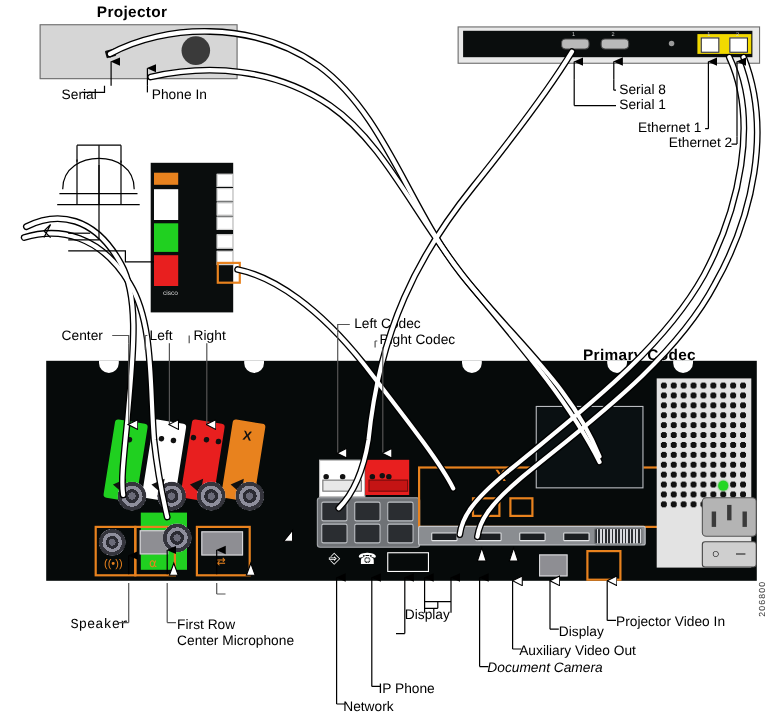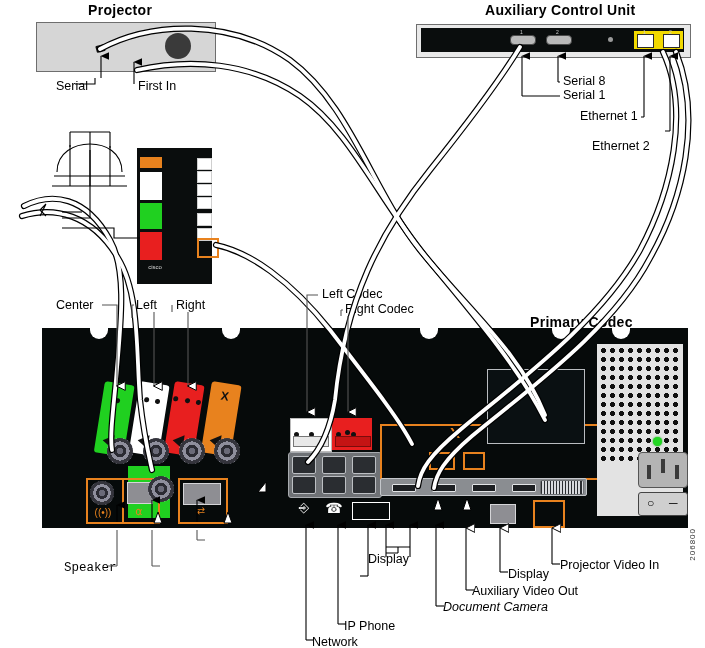--- a/index.html
+++ b/index.html
@@ -95,47 +95,46 @@
   #vec{position:absolute;left:0;top:0;width:705px;height:648px;pointer-events:none;}
   #figid{position:absolute;left:688px;top:528px;font-size:8px;color:#333;
        writing-mode:vertical-rl;transform:rotate(180deg);letter-spacing:1px;}
 </style>
 </head>
 <body>
 
 <div id="stage">
 
   <div class="title" style="left:88px;top:2px;">Projector</div>
-  <div class="title" style="left:485px;top:2px;">Auxiliary Control Unit</div>
   <div class="title" style="left:530px;top:314px;">Primary Codec</div>
 
   <div id="projector-box"></div>
   <div id="projector-lens"></div>
   <div id="projector-serial-port"></div>
 
   <div class="lbl" style="left:56px;top:80px;">Serial</div>
-  <div class="lbl" style="left:138px;top:80px;">First In</div>
+  <div class="lbl" style="left:138px;top:80px;">Phone In</div>
 
   <div id="acu-outer"></div>
   <div id="acu-inner"></div>
   <div class="acu-serial" id="acu-serial1"></div>
   <div class="acu-serial" id="acu-serial2"></div>
   <div id="acu-dot"></div>
   <div id="acu-eth-block"></div>
   <div class="acu-eth" id="acu-eth1"></div>
   <div class="acu-eth" id="acu-eth2"></div>
   <div class="acu-pnum" style="left:520px;">1</div>
   <div class="acu-pnum" style="left:556px;">2</div>
   <div class="acu-pnum" style="left:643px;">1</div>
   <div class="acu-pnum" style="left:669px;">2</div>
 
   <div class="lbl" style="left:563px;top:75px;">Serial 8</div>
   <div class="lbl" style="left:563px;top:89px;">Serial 1</div>
   <div class="lbl" style="left:580px;top:110px;">Ethernet 1</div>
-  <div class="lbl" style="left:592px;top:124px;margin-top:16px;">Ethernet 2</div>
+  <div class="lbl" style="left:608px;top:124px;">Ethernet 2</div>
 
   <div id="room-panel"></div>
   <div class="rp-orange" style="left:140px;top:157px;width:22px;height:11px;"></div>
   <div class="rp-white" style="left:140px;top:172px;width:22px;height:28px;"></div>
   <div class="rp-green" style="left:140px;top:203px;width:22px;height:26px;"></div>
   <div class="rp-red" style="left:140px;top:232px;width:22px;height:28px;"></div>
   <div class="rp-mic" style="left:197px;top:158px;width:13px;height:10px;"></div>
   <div class="rp-mic" style="left:197px;top:171px;width:13px;height:10px;"></div>
   <div class="rp-mic" style="left:197px;top:184px;width:13px;height:10px;"></div>
   <div class="rp-mic" style="left:197px;top:197px;width:13px;height:10px;"></div>
@@ -255,20 +254,22 @@
     <span style="position:absolute;left:30px;top:3px;font-size:12px;">─</span>
   </div>
 
   <div class="lbl" style="left:56px;top:299px;">Center</div>
   <div class="lbl" style="left:136px;top:299px;">Left</div>
   <div class="lbl" style="left:176px;top:299px;">Right</div>
   <div class="lbl" style="left:322px;top:288px;">Left Codec</div>
   <div class="lbl" style="left:345px;top:303px;">Right Codec</div>
 
   <div class="lbl" style="left:64px;top:562px;font-family:Liberation Mono, monospace;">Speaker</div>
+  <div class="lbl" style="left:161px;top:562px;">First Row
+Center Microphone</div>
   <div class="lbl" style="left:312px;top:636px;">Network</div>
   <div class="lbl" style="left:344px;top:620px;">IP Phone</div>
   <div class="lbl" style="left:368px;top:553px;">Display</div>
   <div class="lbl" style="left:443px;top:601px;font-style:italic;">Document Camera</div>
   <div class="lbl" style="left:508px;top:568px;">Display</div>
   <div class="lbl" style="left:472px;top:585px;">Auxiliary Video Out</div>
   <div class="lbl" style="left:560px;top:559px;">Projector Video In</div>
 
   <div id="figid">206800</div>
 

